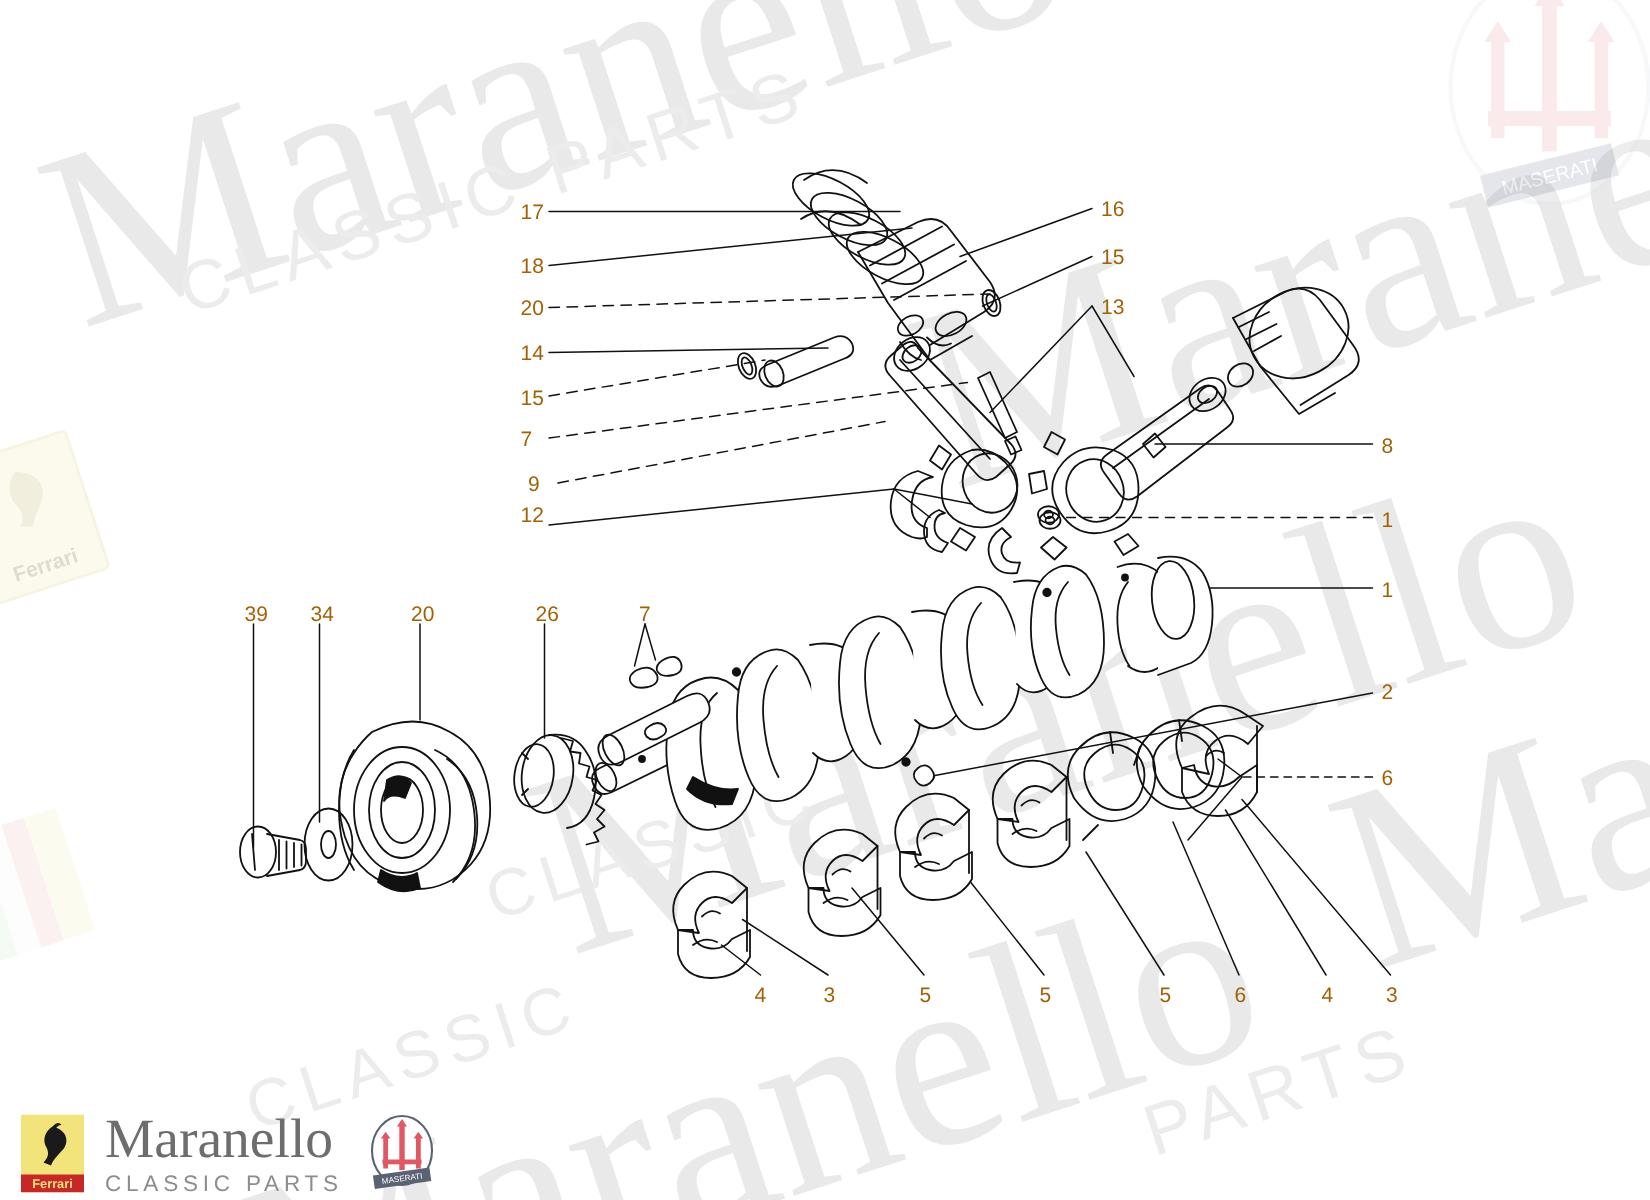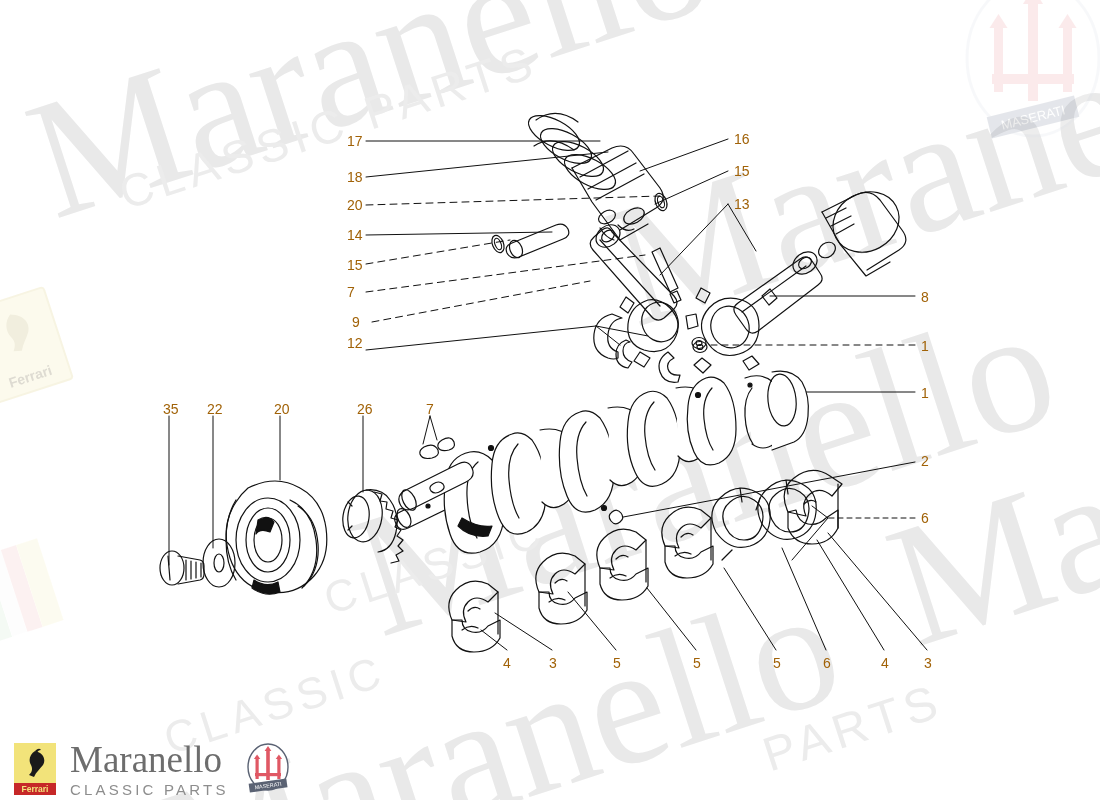--- a/index.html
+++ b/index.html
@@ -434,22 +434,22 @@
 
     <div class="lbl" style="left:734px;top:132px">16</div>
     <div class="lbl" style="left:734px;top:164px">15</div>
     <div class="lbl" style="left:734px;top:197px">13</div>
     <div class="lbl" style="left:921px;top:290px">8</div>
     <div class="lbl" style="left:921px;top:339px">1</div>
     <div class="lbl" style="left:921px;top:386px">1</div>
     <div class="lbl" style="left:921px;top:454px">2</div>
     <div class="lbl" style="left:921px;top:511px">6</div>
 
-    <div class="lbl" style="left:163px;top:402px">35</div>
-    <div class="lbl" style="left:207px;top:402px">22</div>
+    <div class="lbl" style="left:163px;top:402px">39</div>
+    <div class="lbl" style="left:207px;top:402px">34</div>
     <div class="lbl" style="left:274px;top:402px">20</div>
     <div class="lbl" style="left:357px;top:402px">26</div>
     <div class="lbl" style="left:426px;top:402px">7</div>
 
     <div class="lbl" style="left:503px;top:656px">4</div>
     <div class="lbl" style="left:549px;top:656px">3</div>
     <div class="lbl" style="left:613px;top:656px">5</div>
     <div class="lbl" style="left:693px;top:656px">5</div>
     <div class="lbl" style="left:773px;top:656px">5</div>
     <div class="lbl" style="left:823px;top:656px">6</div>

